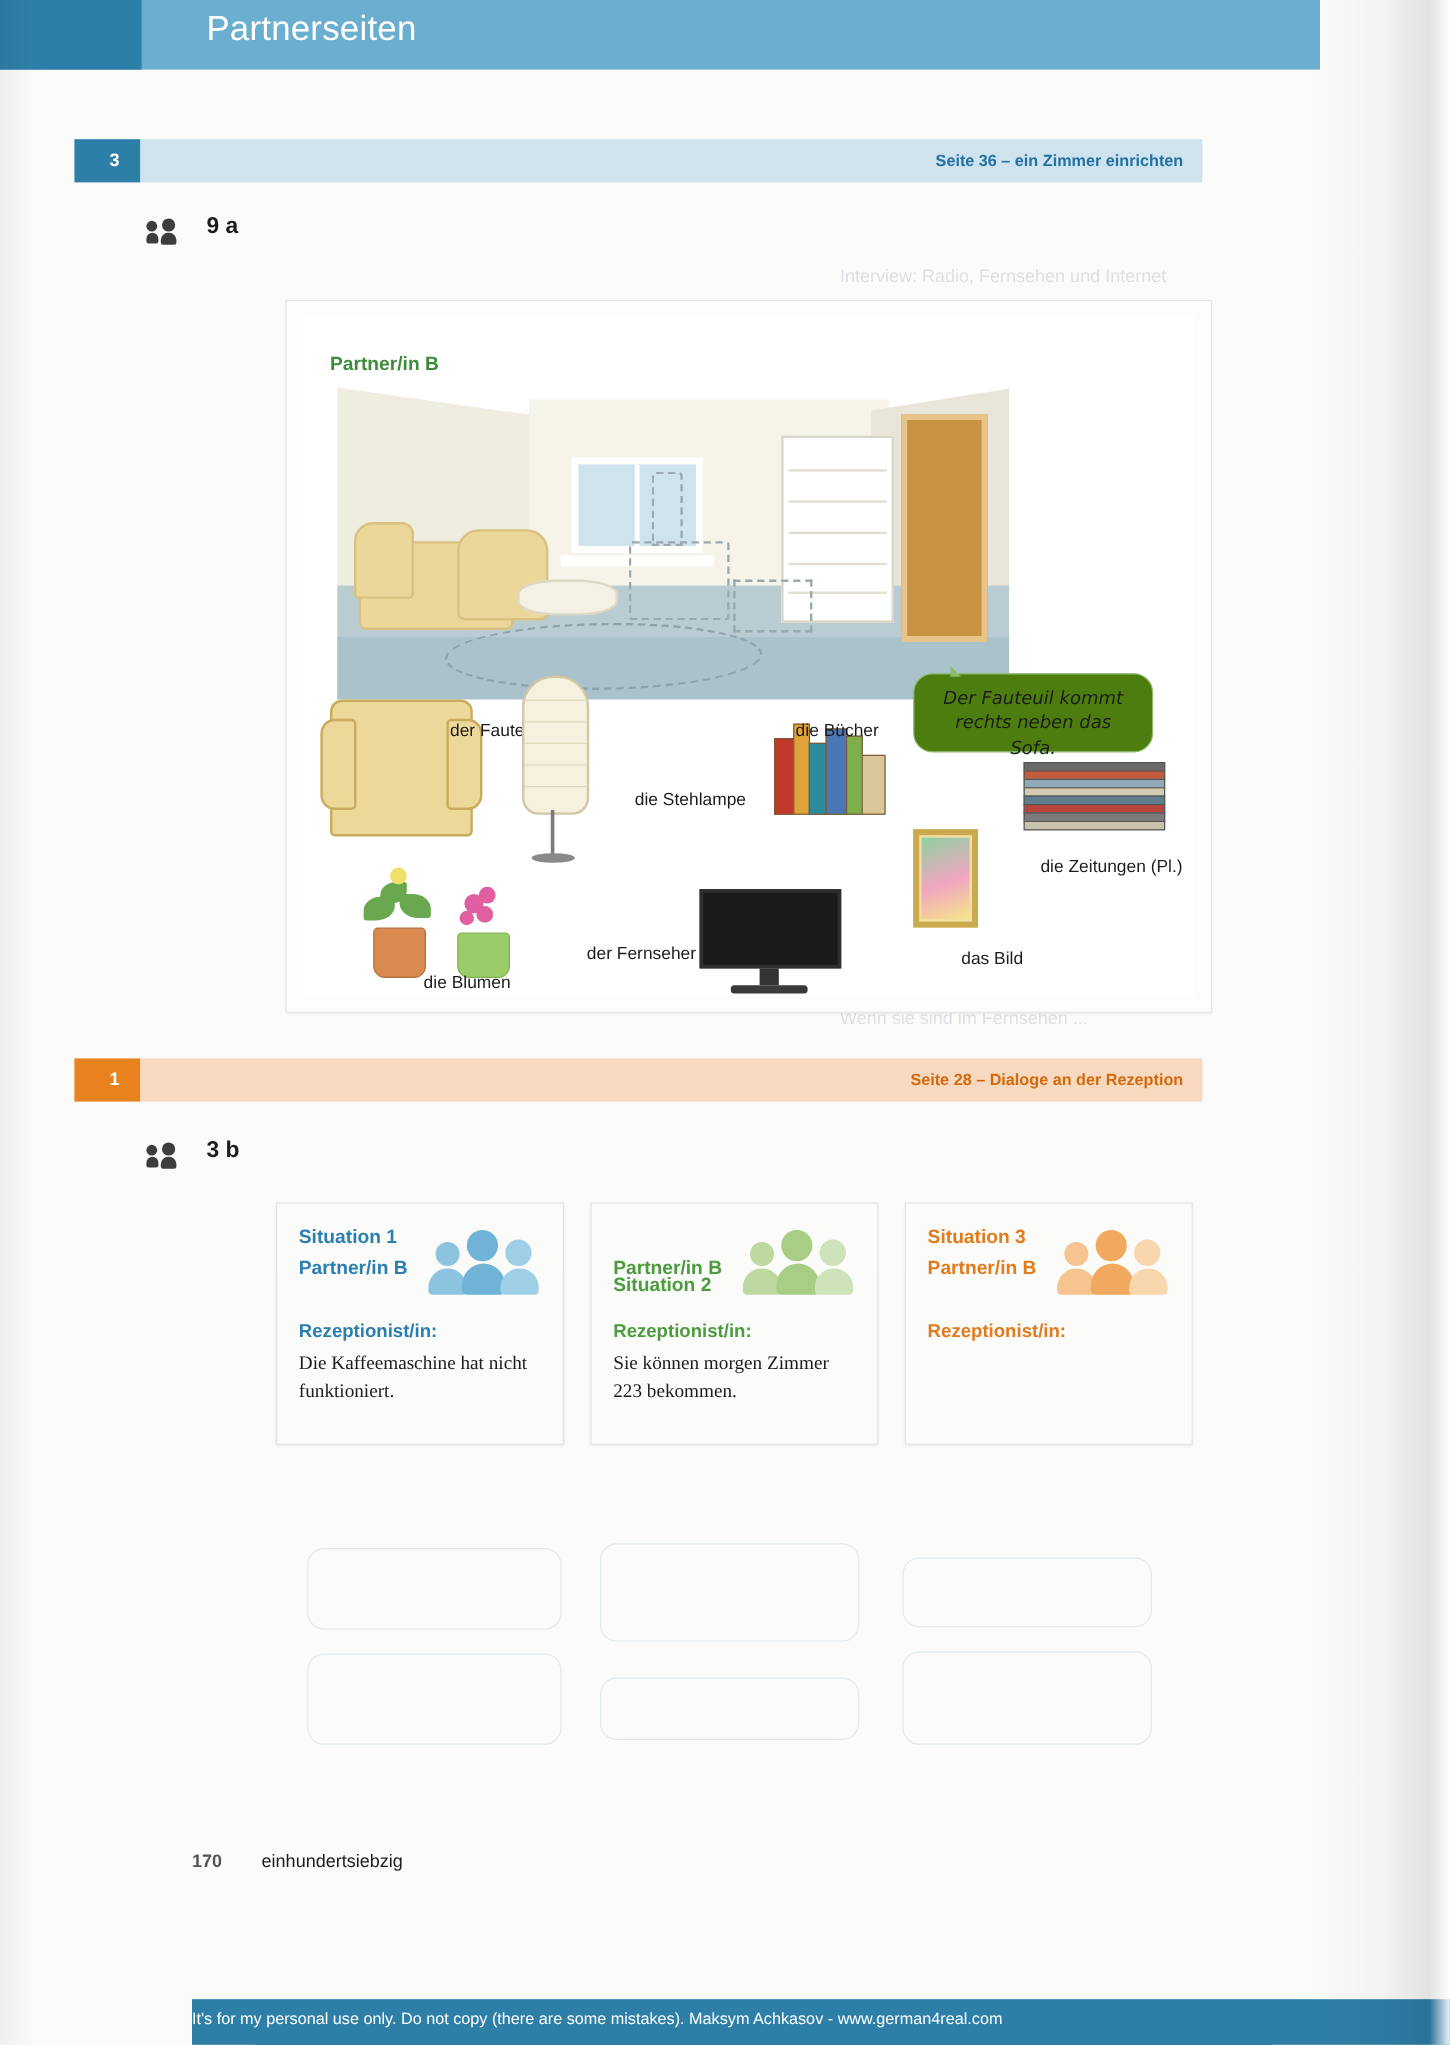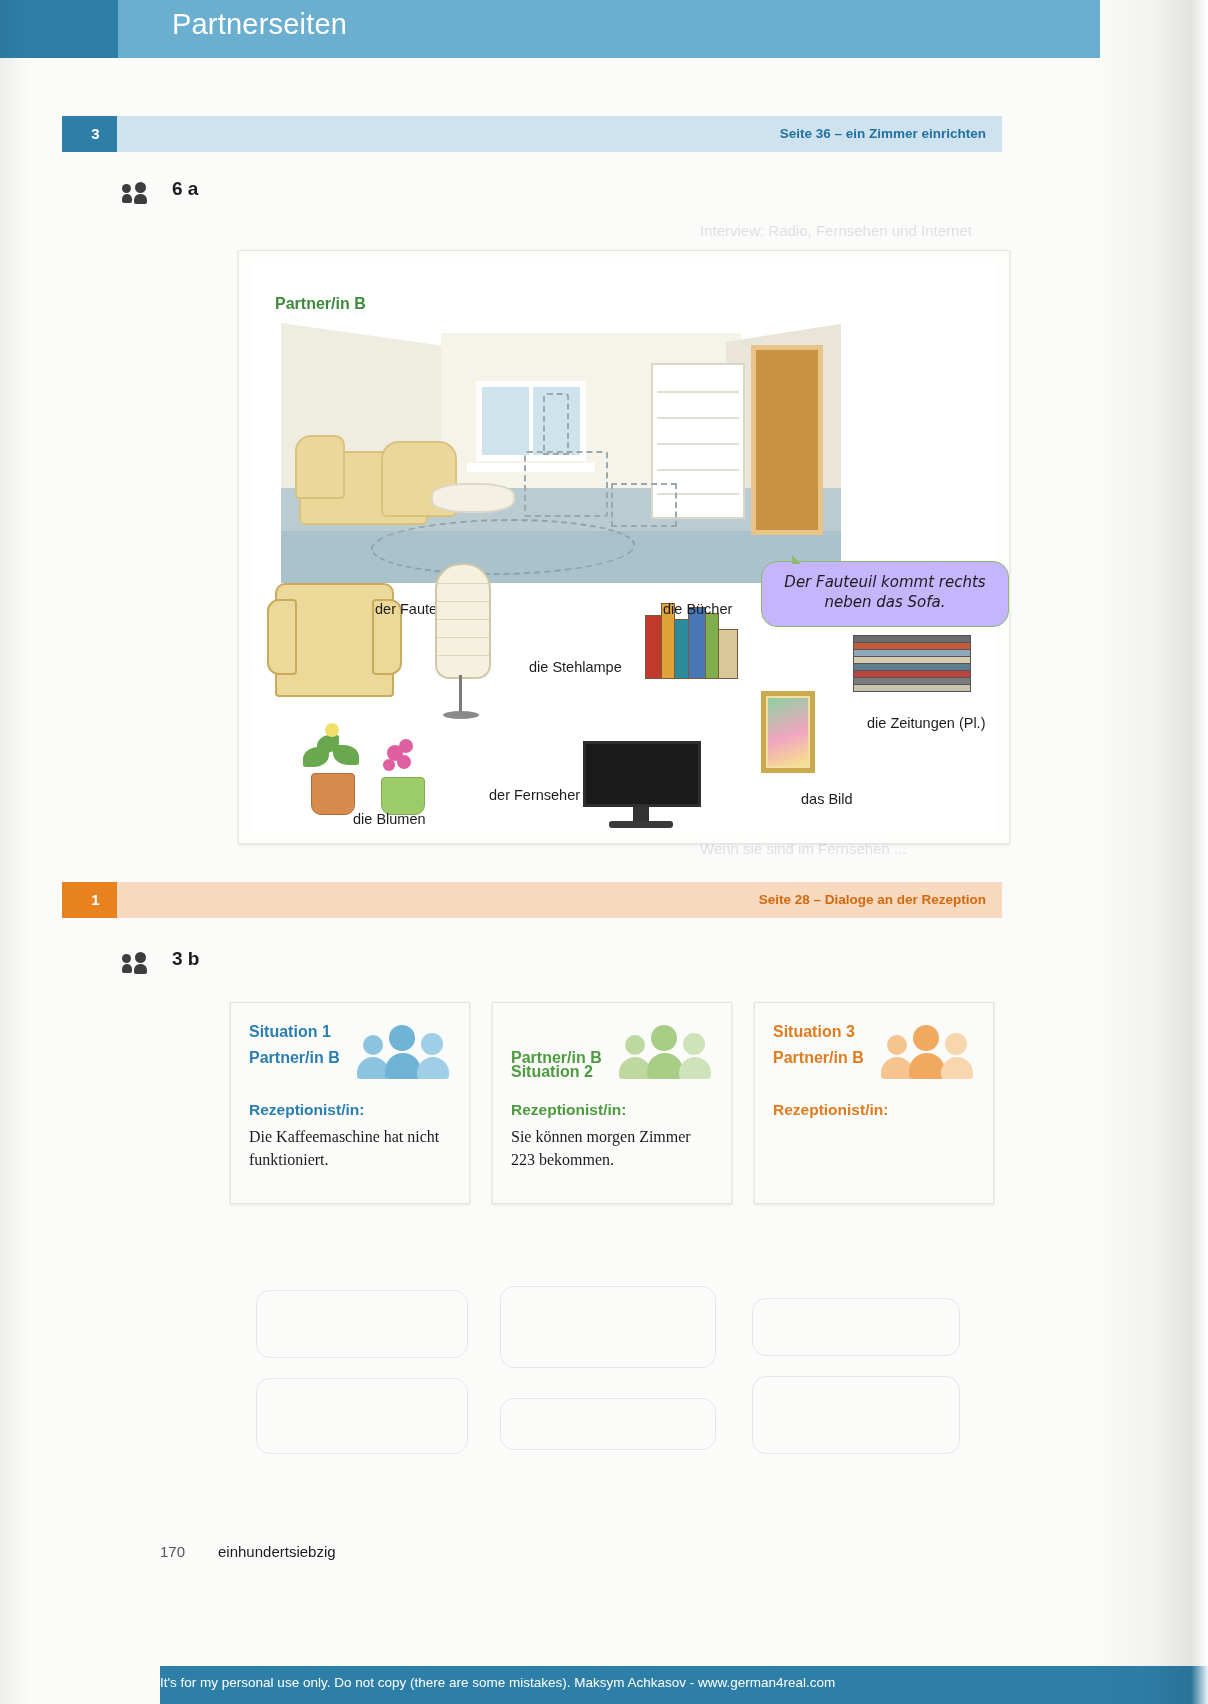--- a/index.html
+++ b/index.html
@@ -258,22 +258,22 @@
     background: #ffffff;
     border: 1.6px solid #7bb6d4;
     color: #1c1c1c;
   }
   .bubble-q:after {
     content: ""; position: absolute; left: 42px; bottom: -18px;
     border: 10px solid transparent; border-top-color: #7bb6d4; border-right: 0;
   }
   .bubble-a {
     left: 508px; top: 298px;
-    width: 248px; height: 66px;
-    background: #c4b5fd;
+    width: 200px; height: 66px;
+    background: #4d7c0f;
     border: 1.6px solid #8cbb6f;
     color: #1c1c1c;
   }
   .bubble-a:after {
     content: ""; position: absolute; left: 30px; top: -16px;
     border: 9px solid transparent; border-bottom-color: #8cbb6f; border-left: 0;
   }
 
   
   .obj-label {
@@ -378,21 +378,21 @@
   .ghost-box {
     position: absolute;
     border: 1.5px solid rgba(90,140,170,0.16);
     border-radius: 14px;
     pointer-events: none;
   }
 
   
   .pg-num {
     position: absolute; left: 160px; top: 1543px;
-    font-size: 15px; color: #555;
+    font-size: 15px; color: #555; font-weight: bold;
   }
   .pg-word {
     position: absolute; left: 218px; top: 1543px;
     font-size: 15px; color: #1c1c1c;
   }
   .footer-band {
     position: absolute; left: 160px; bottom: 0;
     width: 1048px; height: 38px;
     background: #2e7fa8;
   }
@@ -434,21 +434,21 @@
     <div class="num">3</div>
     <div class="cap">Seite 36 – ein Zimmer einrichten</div>
   </div>
 
   <div class="ex-icon" style="left:122px; top:182px;">
     <span class="p" style="left:0; top:2px; width:9px; height:9px;"></span>
     <span class="p" style="left:13px; top:0; width:11px; height:11px;"></span>
     <span class="p" style="left:0; top:12px; width:10px; height:9px; border-radius:5px 5px 2px 2px;"></span>
     <span class="p" style="left:12px; top:12px; width:13px; height:10px; border-radius:6px 6px 2px 2px;"></span>
   </div>
-  <div class="ex-num" style="left:172px; top:178px;">6 a</div>
+  <div class="ex-num" style="left:172px; top:178px;">9 a</div>
 
   <div class="pic-card">
     <div class="pic-card-inner">
 
       <div class="partner-label">Partner/in B</div>
 
       <div class="room">
         <div class="wall-left"></div>
         <div class="wall-back"></div>
         <div class="wall-right"></div>

